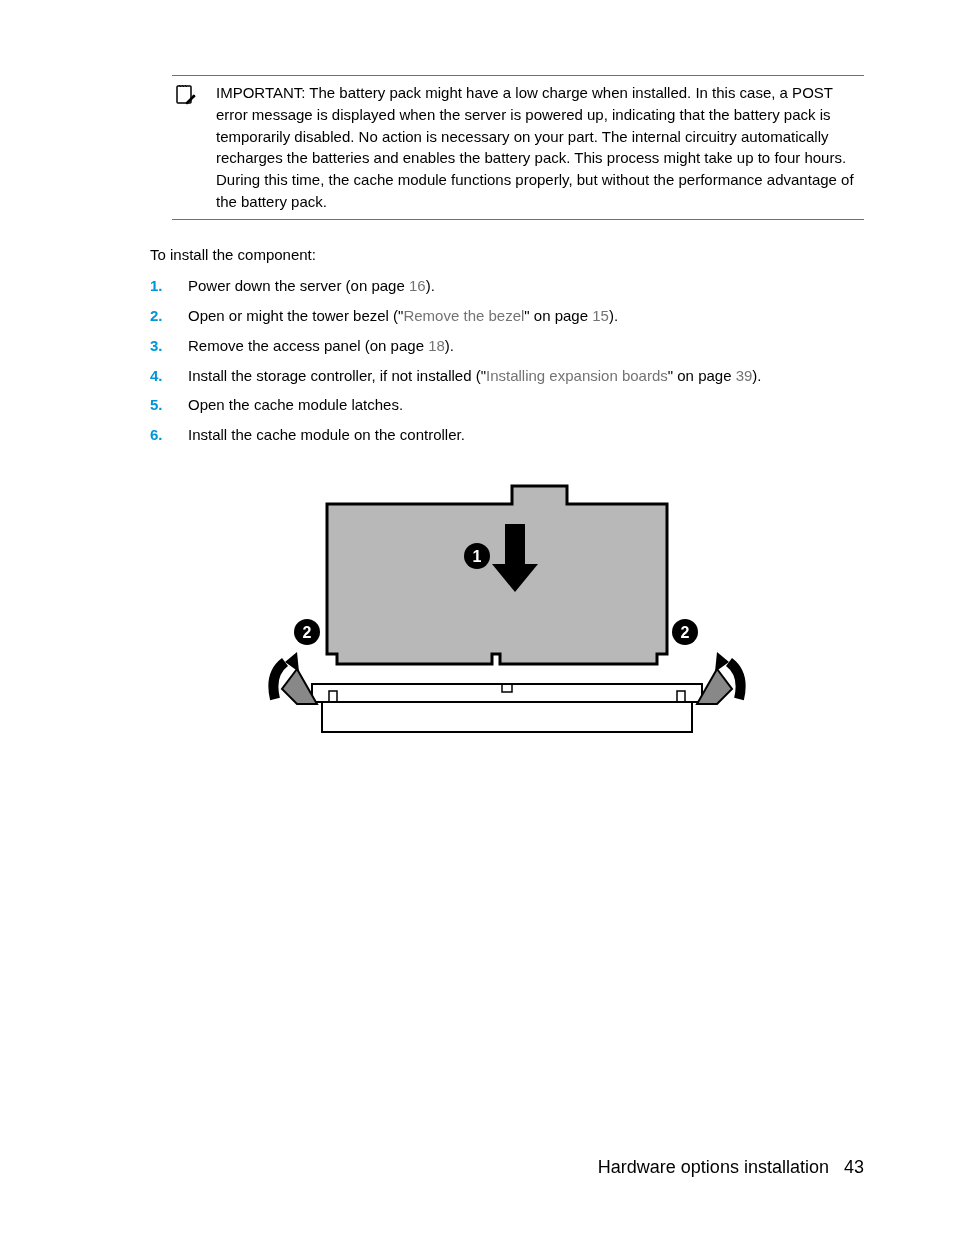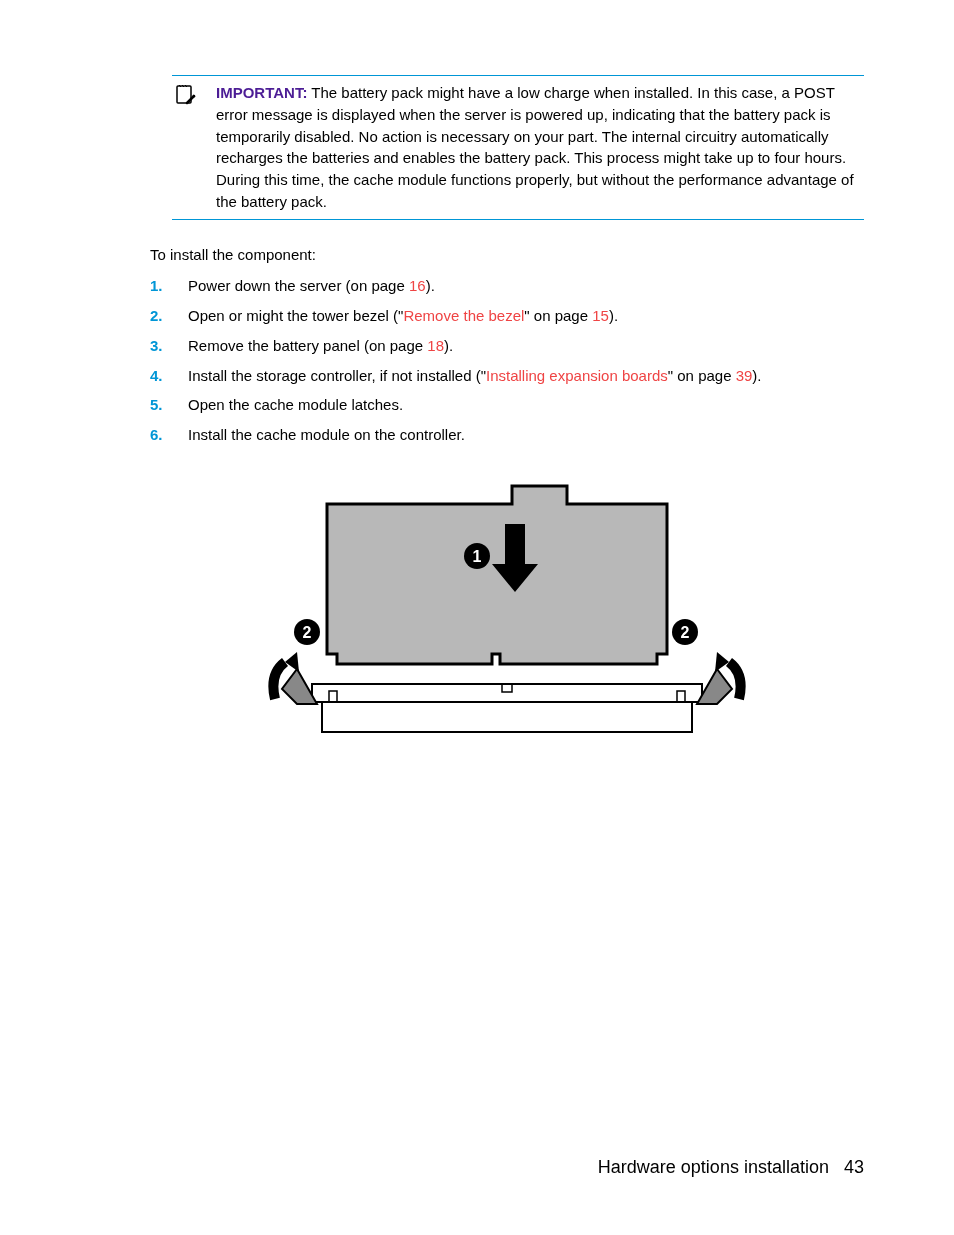--- a/index.html
+++ b/index.html
@@ -27,22 +27,22 @@
     position: relative;
   }
   .callout-icon {
     position: absolute;
     left: 2px;
     top: 8px;
     width: 22px;
     height: 22px;
   }
   .callout-label {
-    color: #4c1d95;
-    font-weight: bold;
+    color: #000000;
+    font-weight: normal;
   }
   .callout + .callout {
     border-top: none;
   }
   .intro {
     margin-top: 24px;
     margin-bottom: 10px;
   }
   ol.steps {
     list-style: none;
@@ -57,21 +57,21 @@
   }
   ol.steps li::before {
     content: counter(step) ".";
     position: absolute;
     left: 0;
     top: 0;
     color: #0096d6;
     font-weight: bold;
   }
   .link {
-    color: #ef4444;
+    color: #737373;
     cursor: pointer;
   }
   .diagram-wrap {
     margin-top: 28px;
     text-align: center;
   }
   .footer {
     position: absolute;
     bottom: 55px;
     right: 90px;
@@ -104,21 +104,21 @@
   <p class="intro">To install the component:</p>
 
   <ol class="steps">
     <li>
       <span>Power down the server (on page </span><span class="link">16</span><span>).</span>
     </li>
     <li>
       <span>Open or might the tower bezel ("</span><span class="link">Remove the bezel</span><span>" on page </span><span class="link">15</span><span>).</span>
     </li>
     <li>
-      <span>Remove the battery panel (on page </span><span class="link">18</span><span>).</span>
+      <span>Remove the access panel (on page </span><span class="link">18</span><span>).</span>
     </li>
     <li>
       <span>Install the storage controller, if not installed ("</span><span class="link">Installing expansion boards</span><span>" on page </span><span class="link">39</span><span>).</span>
     </li>
     <li>
       <span>Open the cache module latches.</span>
     </li>
     <li>
       <span>Install the cache module on the controller.</span>
     </li>

